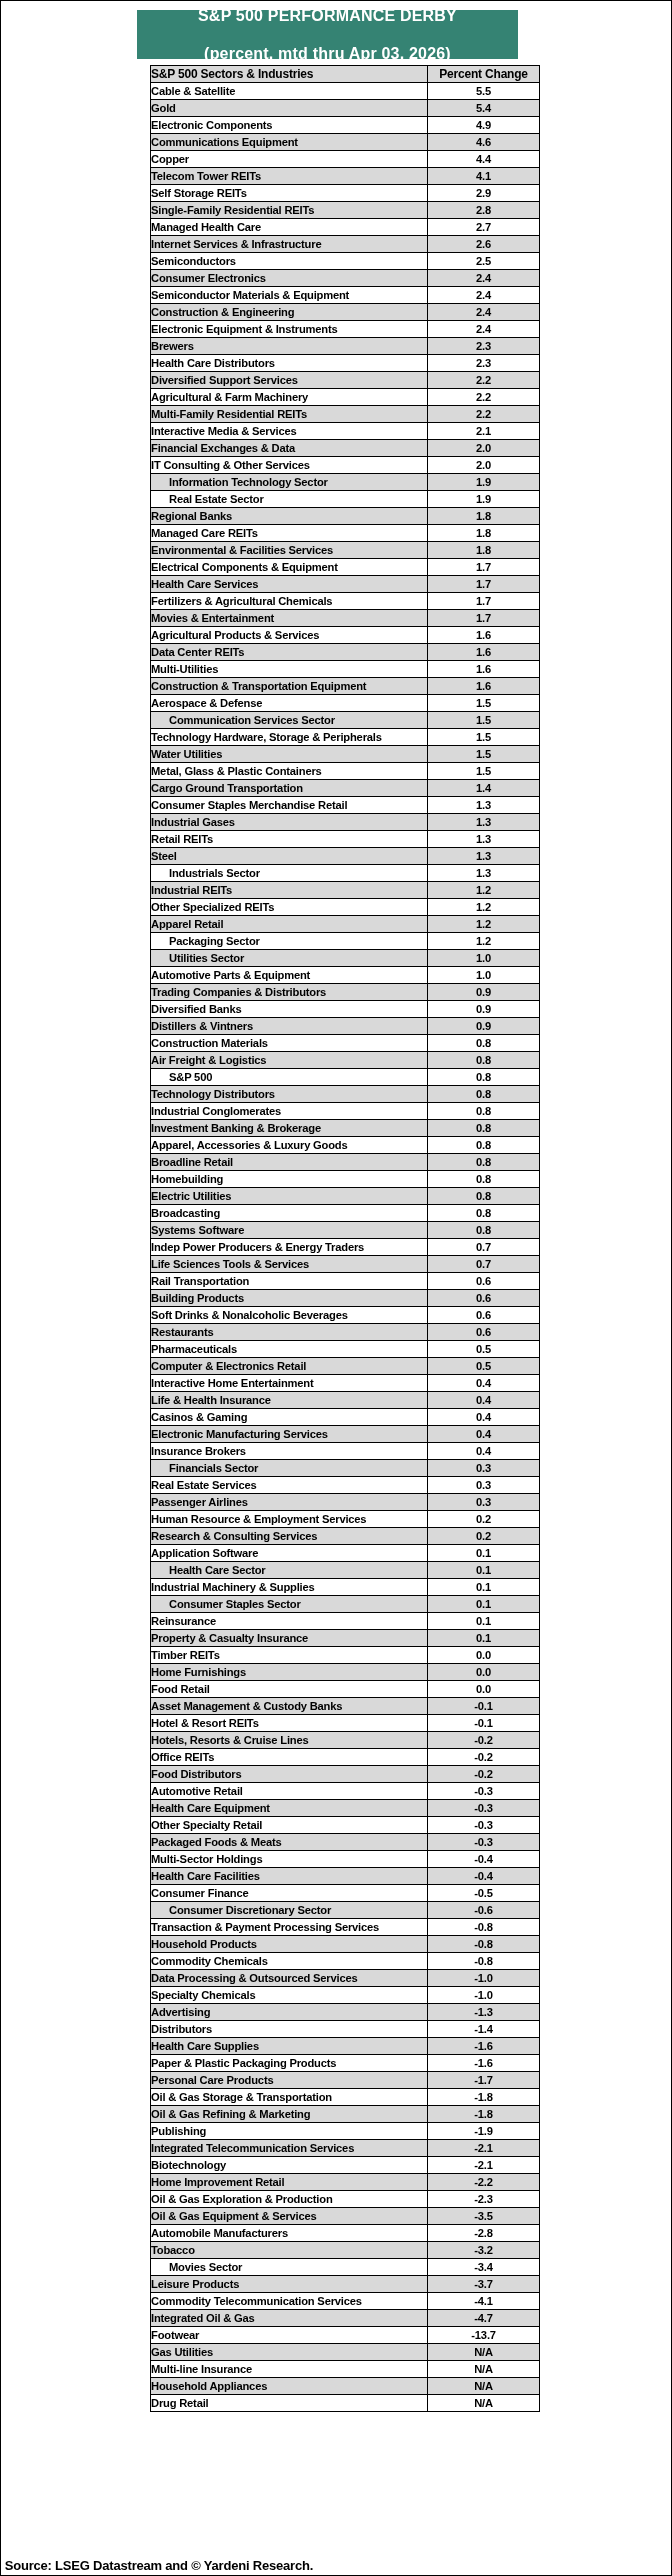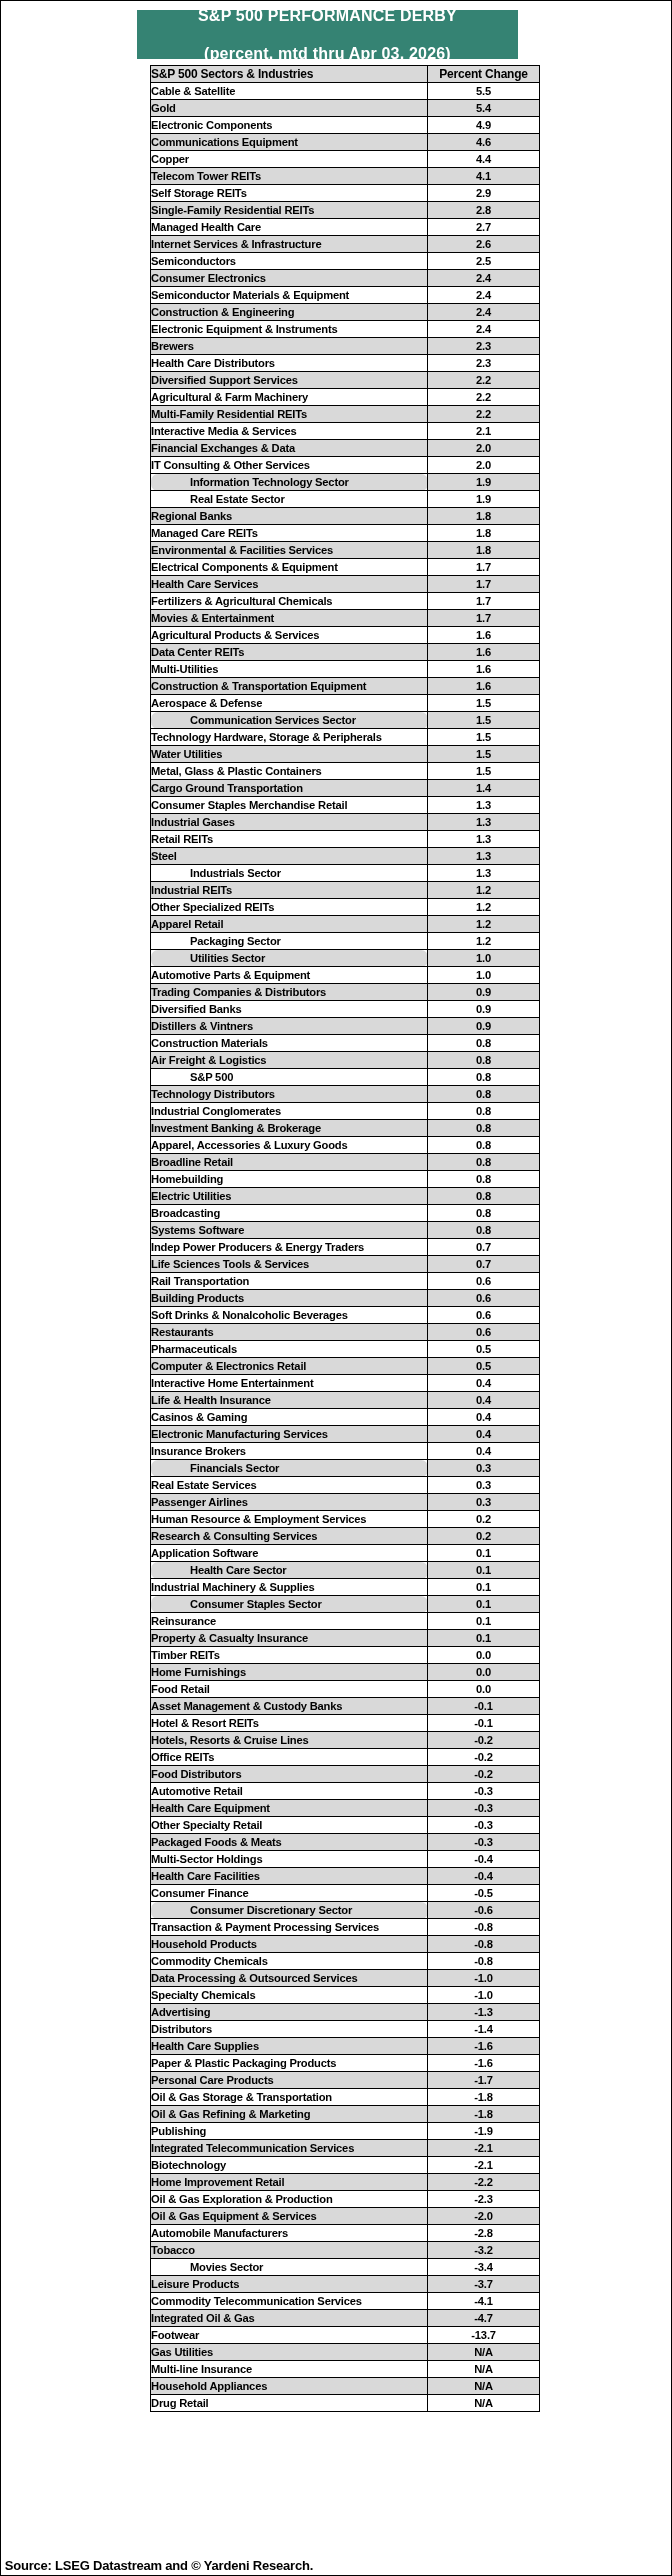--- a/index.html
+++ b/index.html
@@ -27,21 +27,21 @@
     border:0.9px solid #000;
     height:16px;line-height:16px;
     padding:0;
     font-weight:bold;font-size:11.2px;
     color:#000;letter-spacing:-0.2px;
     white-space:nowrap;overflow:hidden;
   }
   .derby th{font-size:12px;}
   .name-col,.name-cell{text-align:left;padding-left:3.7px;width:274px;}
   .val-col,.value-cell{text-align:center;width:110px;}
-  .name-cell.indent{padding-left:39px;border-radius:7px;}
+  .name-cell.indent{padding-left:18px;}
   .row-white{background:#ffffff;}
   .row-gray{background:#d9d9d9;}
   .header-row{background:#d9d9d9;}
   .source{
     position:absolute;left:3.7px;bottom:1.9px;
     font-weight:bold;font-size:13px;letter-spacing:-0.2px;color:#000;
   }
 </style>
 </head>
 <body>
@@ -556,21 +556,21 @@
         <tr class="row-gray">
     <td class="name-cell">Home Improvement Retail</td>
     <td class="value-cell">-2.2</td>
   </tr>
         <tr class="row-white">
     <td class="name-cell">Oil &amp; Gas Exploration &amp; Production</td>
     <td class="value-cell">-2.3</td>
   </tr>
         <tr class="row-gray">
     <td class="name-cell">Oil &amp; Gas Equipment &amp; Services</td>
-    <td class="value-cell">-2.0</td>
+    <td class="value-cell">-3.5</td>
   </tr>
         <tr class="row-white">
     <td class="name-cell">Automobile Manufacturers</td>
     <td class="value-cell">-2.8</td>
   </tr>
         <tr class="row-gray">
     <td class="name-cell">Tobacco</td>
     <td class="value-cell">-3.2</td>
   </tr>
         <tr class="row-white">

